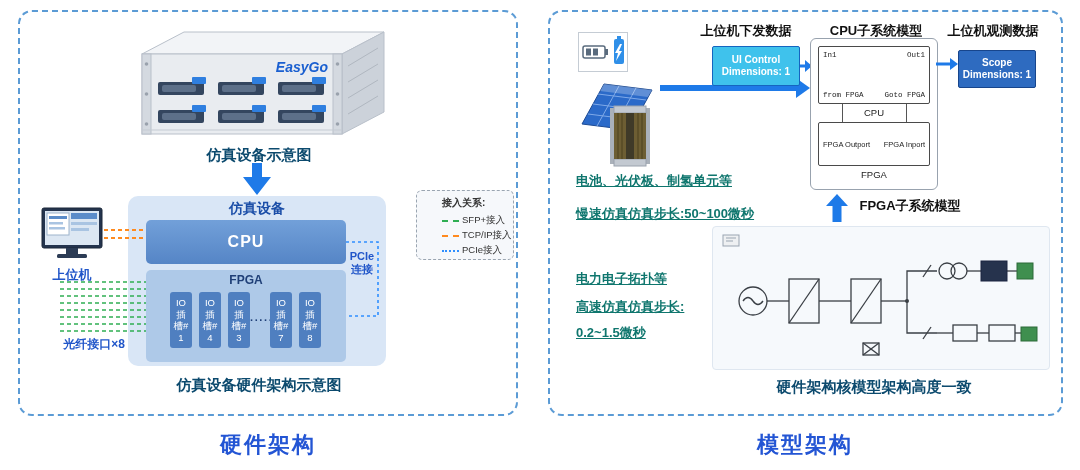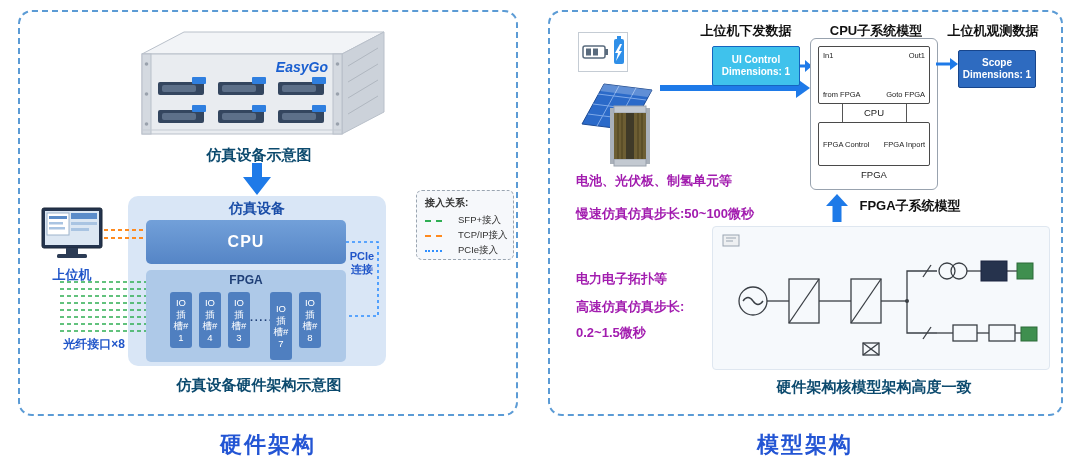--- a/index.html
+++ b/index.html
@@ -3,32 +3,32 @@
 <meta charset="utf-8">
 <style>
   html,body{margin:0;padding:0;}
   body{width:1080px;height:470px;background:#ffffff;font-family:"Liberation Sans","DejaVu Sans",sans-serif;color:#1a1a1a;}
   .stage{position:relative;width:1080px;height:470px;overflow:hidden;}
   .abs{position:absolute;}
   .panel{border:2px dashed #5b9bd5;border-radius:14px;background:#fff;box-sizing:border-box;}
   .cap{font-weight:700;font-size:15px;text-align:center;color:#0c4a6e;white-space:nowrap;}
   .footer-label{font-weight:700;font-size:22px;color:#2355d4;text-align:center;letter-spacing:2px;}
   .toplabel{font-weight:700;font-size:13px;text-align:center;color:#111;white-space:nowrap;}
-  .sidetext{font-weight:700;font-size:13px;color:#a21caf;white-space:nowrap;}
+  .sidetext{font-weight:700;font-size:13px;color:#0f766e;white-space:nowrap;text-decoration:underline;}
   .simbox{background:#d9e6f6;border-radius:10px;}
   .simbox-title{font-weight:700;font-size:14px;color:#1b4ea8;text-align:center;}
   .cpu-box{background:linear-gradient(#72a0d9,#5585c6);border-radius:5px;color:#fff;font-weight:700;font-size:16px;display:flex;align-items:center;justify-content:center;letter-spacing:1px;}
   .fpga-box{background:#aec9e8;border-radius:5px;}
   .fpga-title{font-weight:700;font-size:12px;color:#1f3f77;text-align:center;}
   .io-slot{background:#4f7fc0;border-radius:3px;color:#fff;font-size:9.5px;line-height:11.5px;display:flex;align-items:center;justify-content:center;text-align:center;word-break:break-all;padding:2px;box-sizing:border-box;}
   .ellipsis{color:#1f3f77;font-weight:700;font-size:11px;letter-spacing:1px;text-align:center;}
   .blue-label{color:#2156c9;font-weight:700;text-align:center;white-space:nowrap;}
-  .legend{background:#f6f8fb;border:1px dashed #9aa5b1;border-radius:6px;padding:5px 8px;box-sizing:border-box;}
+  .legend{background:#f6f8fb;border:1px dashed #9aa5b1;border-radius:6px;padding:5px 25px;box-sizing:border-box;}
   .legend-title{font-size:10px;font-weight:700;color:#333;margin-bottom:3px;white-space:nowrap;}
-  .legend-row{display:flex;align-items:center;gap:16px;height:15px;}
+  .legend-row{display:flex;align-items:center;gap:3px;height:15px;}
   .legend-row .lbl{font-size:9.5px;color:#333;white-space:nowrap;}
   .dash{width:17px;height:0;border-top:2px dashed;flex:none;}
   .c0{border-color:#2fae53;}
   .c1{border-color:#ff8a1e;}
   .c2{border-color:#2f8fff;border-top-style:dotted;}
   .sim-block{background:#fff;border:1.5px solid #4a4a4a;border-radius:2px;box-sizing:border-box;}
   .port{position:absolute;font-size:7.5px;color:#222;white-space:nowrap;}
   .blockname{font-size:9.5px;color:#222;text-align:center;white-space:nowrap;}
   .cyanbox{background:#3fc2ec;border:1.5px solid #1565c0;border-radius:2px;color:#fff;font-weight:700;font-size:10px;line-height:12.5px;display:flex;flex-direction:column;align-items:center;justify-content:center;text-align:center;box-sizing:border-box;}
   .scopebox{background:#2e6bc0;border:1px solid #17458c;border-radius:2px;color:#fff;font-weight:700;font-size:10px;line-height:12.5px;display:flex;flex-direction:column;align-items:center;justify-content:center;text-align:center;box-sizing:border-box;}
@@ -93,21 +93,21 @@
 
   <div class="abs cpu-box" style="left:146px;top:220px;width:200px;height:44px;">CPU</div>
 
   <div class="abs fpga-box" style="left:146px;top:270px;width:200px;height:92px;"></div>
   <div class="abs fpga-title" style="left:146px;top:273px;width:200px;">FPGA</div>
 
   <div class="abs io-slot" style="left:170px;top:292px;width:22px;height:56px;">IO插槽#1</div>
   <div class="abs io-slot" style="left:199px;top:292px;width:22px;height:56px;">IO插槽#4</div>
   <div class="abs io-slot" style="left:228px;top:292px;width:22px;height:56px;">IO插槽#3</div>
   <div class="abs ellipsis" style="left:250px;top:314px;width:20px;">·····</div>
-  <div class="abs io-slot" style="left:270px;top:292px;width:22px;height:68px;">IO插槽#7</div>
+  <div class="abs io-slot" style="left:270px;top:292px;width:22px;height:56px;">IO插槽#7</div>
   <div class="abs io-slot" style="left:299px;top:292px;width:22px;height:56px;">IO插槽#8</div>
 
   <svg class="abs" style="left:346px;top:234px;" width="38" height="88" viewBox="0 0 38 88">
     <path d="M0,8 H32 V82 H0" fill="none" stroke="#2f8fff" stroke-width="1.6" stroke-dasharray="3 3"></path>
   </svg>
   <div class="abs blue-label" style="left:346px;top:250px;width:32px;font-size:11px;line-height:13px;">
     <div>PCIe</div>
     <div>连接</div>
   </div>
 
@@ -209,33 +209,33 @@
     <span>UI Control</span>
     <span>Dimensions: 1</span>
   </div>
   <svg class="abs" style="left:800px;top:59px;" width="12" height="14" viewBox="0 0 12 14">
     <rect x="0" y="5.5" width="5" height="3" fill="#1e7ae8"></rect>
     <polygon points="5,1 12,7 5,13" fill="#1e7ae8"></polygon>
   </svg>
 
   <div class="abs" style="left:810px;top:38px;width:128px;height:152px;background:#fff;border:1px solid #98a2ae;border-radius:6px;box-sizing:border-box;"></div>
 
-  <div class="abs sim-block" style="left:818px;top:46px;width:112px;height:58px;">
+  <div class="abs sim-block" style="left:818px;top:46px;width:112px;height:58px;font-family:Liberation Mono, monospace;">
     <span class="port" style="left:4px;top:4px;">In1</span>
     <span class="port" style="right:4px;top:4px;">Out1</span>
     <span class="port" style="left:4px;bottom:4px;">from FPGA</span>
     <span class="port" style="right:4px;bottom:4px;">Goto FPGA</span>
   </div>
   <div class="abs blockname" style="left:810px;top:107px;width:128px;">CPU</div>
 
   <div class="abs vline" style="left:842px;top:104px;height:18px;"></div>
   <div class="abs vline" style="left:906px;top:104px;height:18px;"></div>
 
   <div class="abs sim-block" style="left:818px;top:122px;width:112px;height:44px;">
-    <span class="port" style="left:4px;top:17px;">FPGA Control</span>
+    <span class="port" style="left:4px;top:17px;">FPGA Outport</span>
     <span class="port" style="right:4px;top:17px;">FPGA Inport</span>
   </div>
   <div class="abs blockname" style="left:810px;top:169px;width:128px;">FPGA</div>
 
   <svg class="abs" style="left:936px;top:57px;" width="22" height="14" viewBox="0 0 22 14">
     <rect x="0" y="5.5" width="14" height="3" fill="#1e7ae8"></rect>
     <polygon points="14,1 22,7 14,13" fill="#1e7ae8"></polygon>
   </svg>
   <div class="abs scopebox" style="left:958px;top:50px;width:78px;height:38px;">
     <span>Scope</span>

